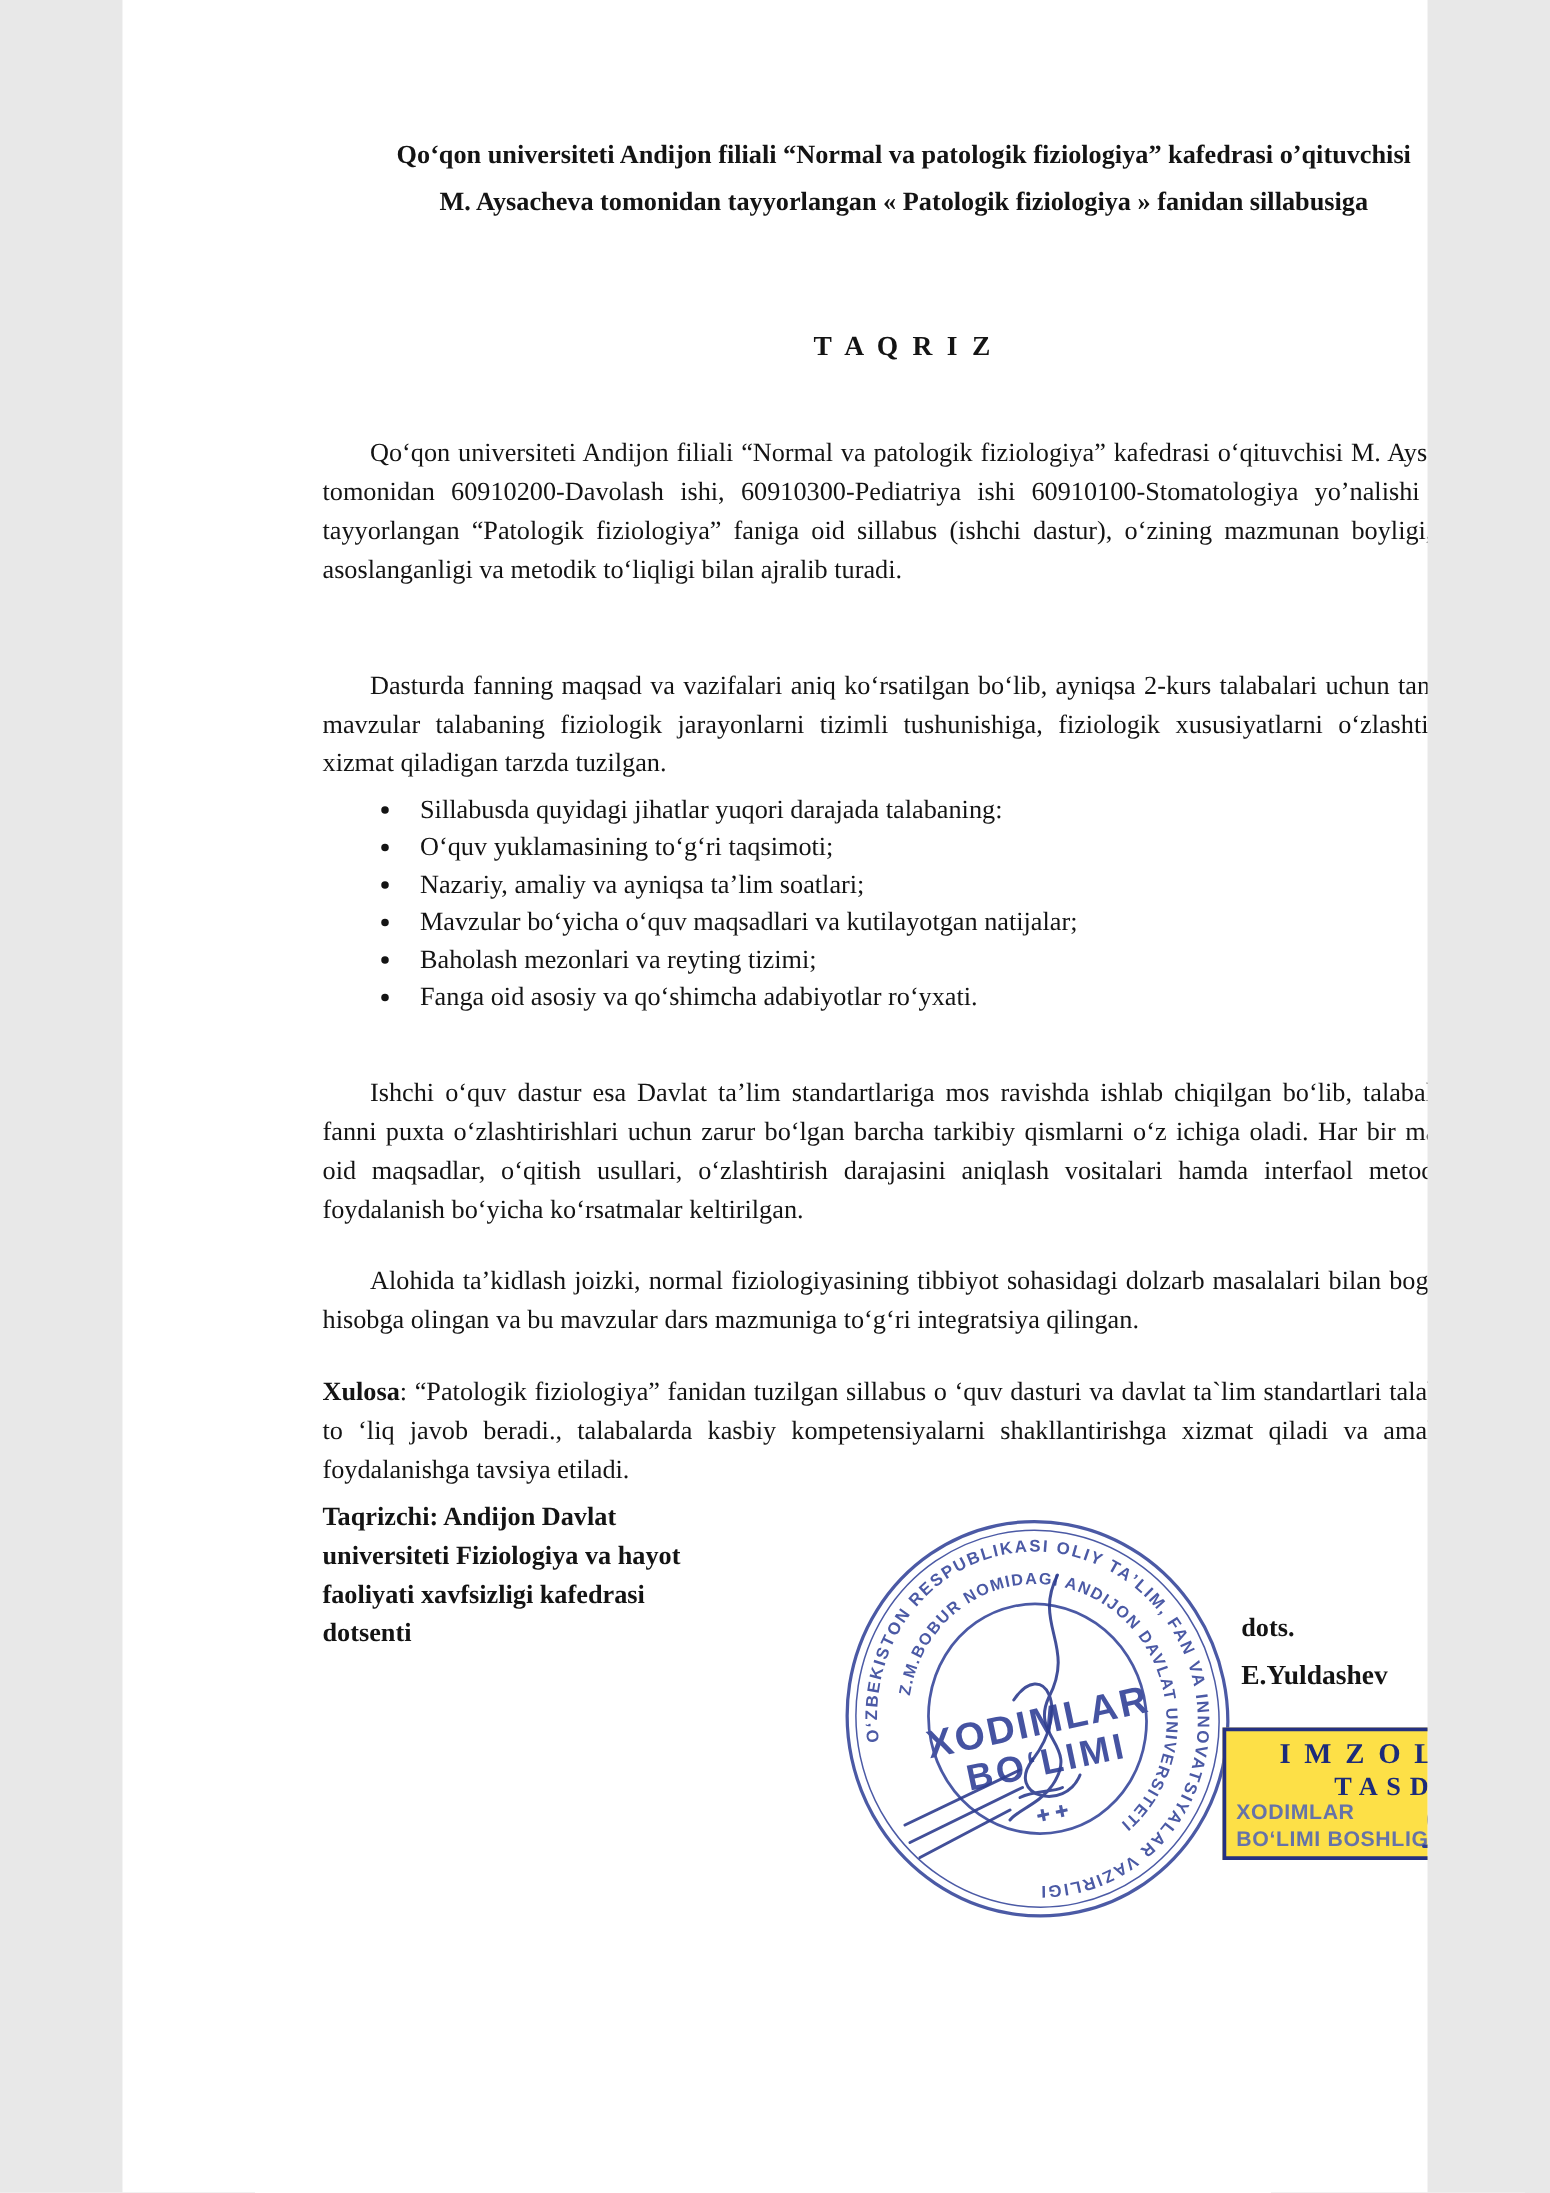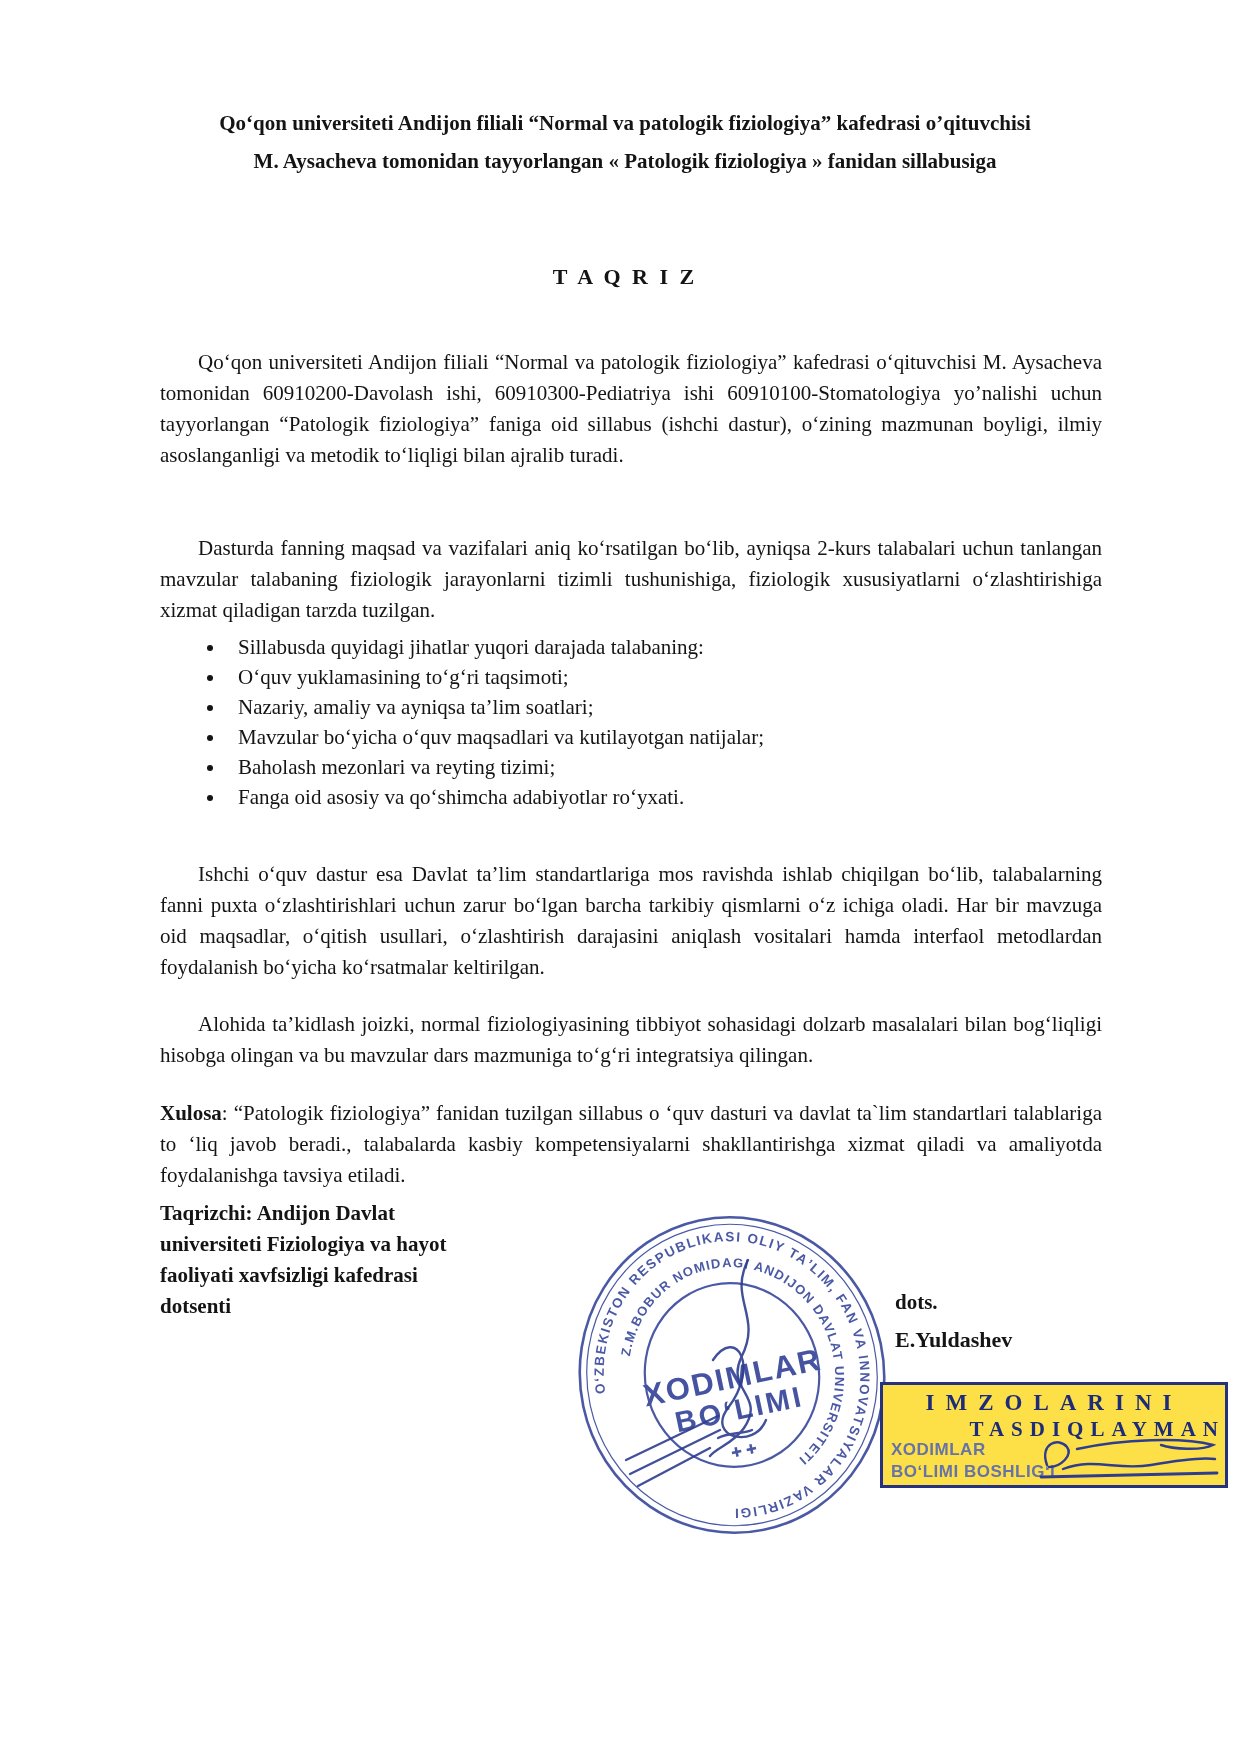--- a/index.html
+++ b/index.html
@@ -1,17 +1,17 @@
 <!DOCTYPE html>
 <html><head>
 <meta charset="utf-8">
 <style>
   html,body{margin:0;padding:0;background:#e8e8e8;}
   .page{
-    position:relative;width:1240px;height:1754px;background:#ffffff;
+    position:relative;width:1044px;height:1754px;background:#ffffff;
     margin:0 auto;overflow:hidden;
     font-family:"Liberation Serif", serif;color:#141414;
   }
   .abs{position:absolute;}
   .doc-header{top:104px;left:150px;width:950px;text-align:center;
     font-weight:bold;font-size:21px;line-height:38px;}
   .doc-title{top:264px;left:150px;width:950px;text-align:center;
     font-weight:bold;font-size:22px;letter-spacing:3px;}
   .para{left:160px;width:942px;font-size:21px;line-height:31px;
     text-align:justify;text-indent:38px;}

